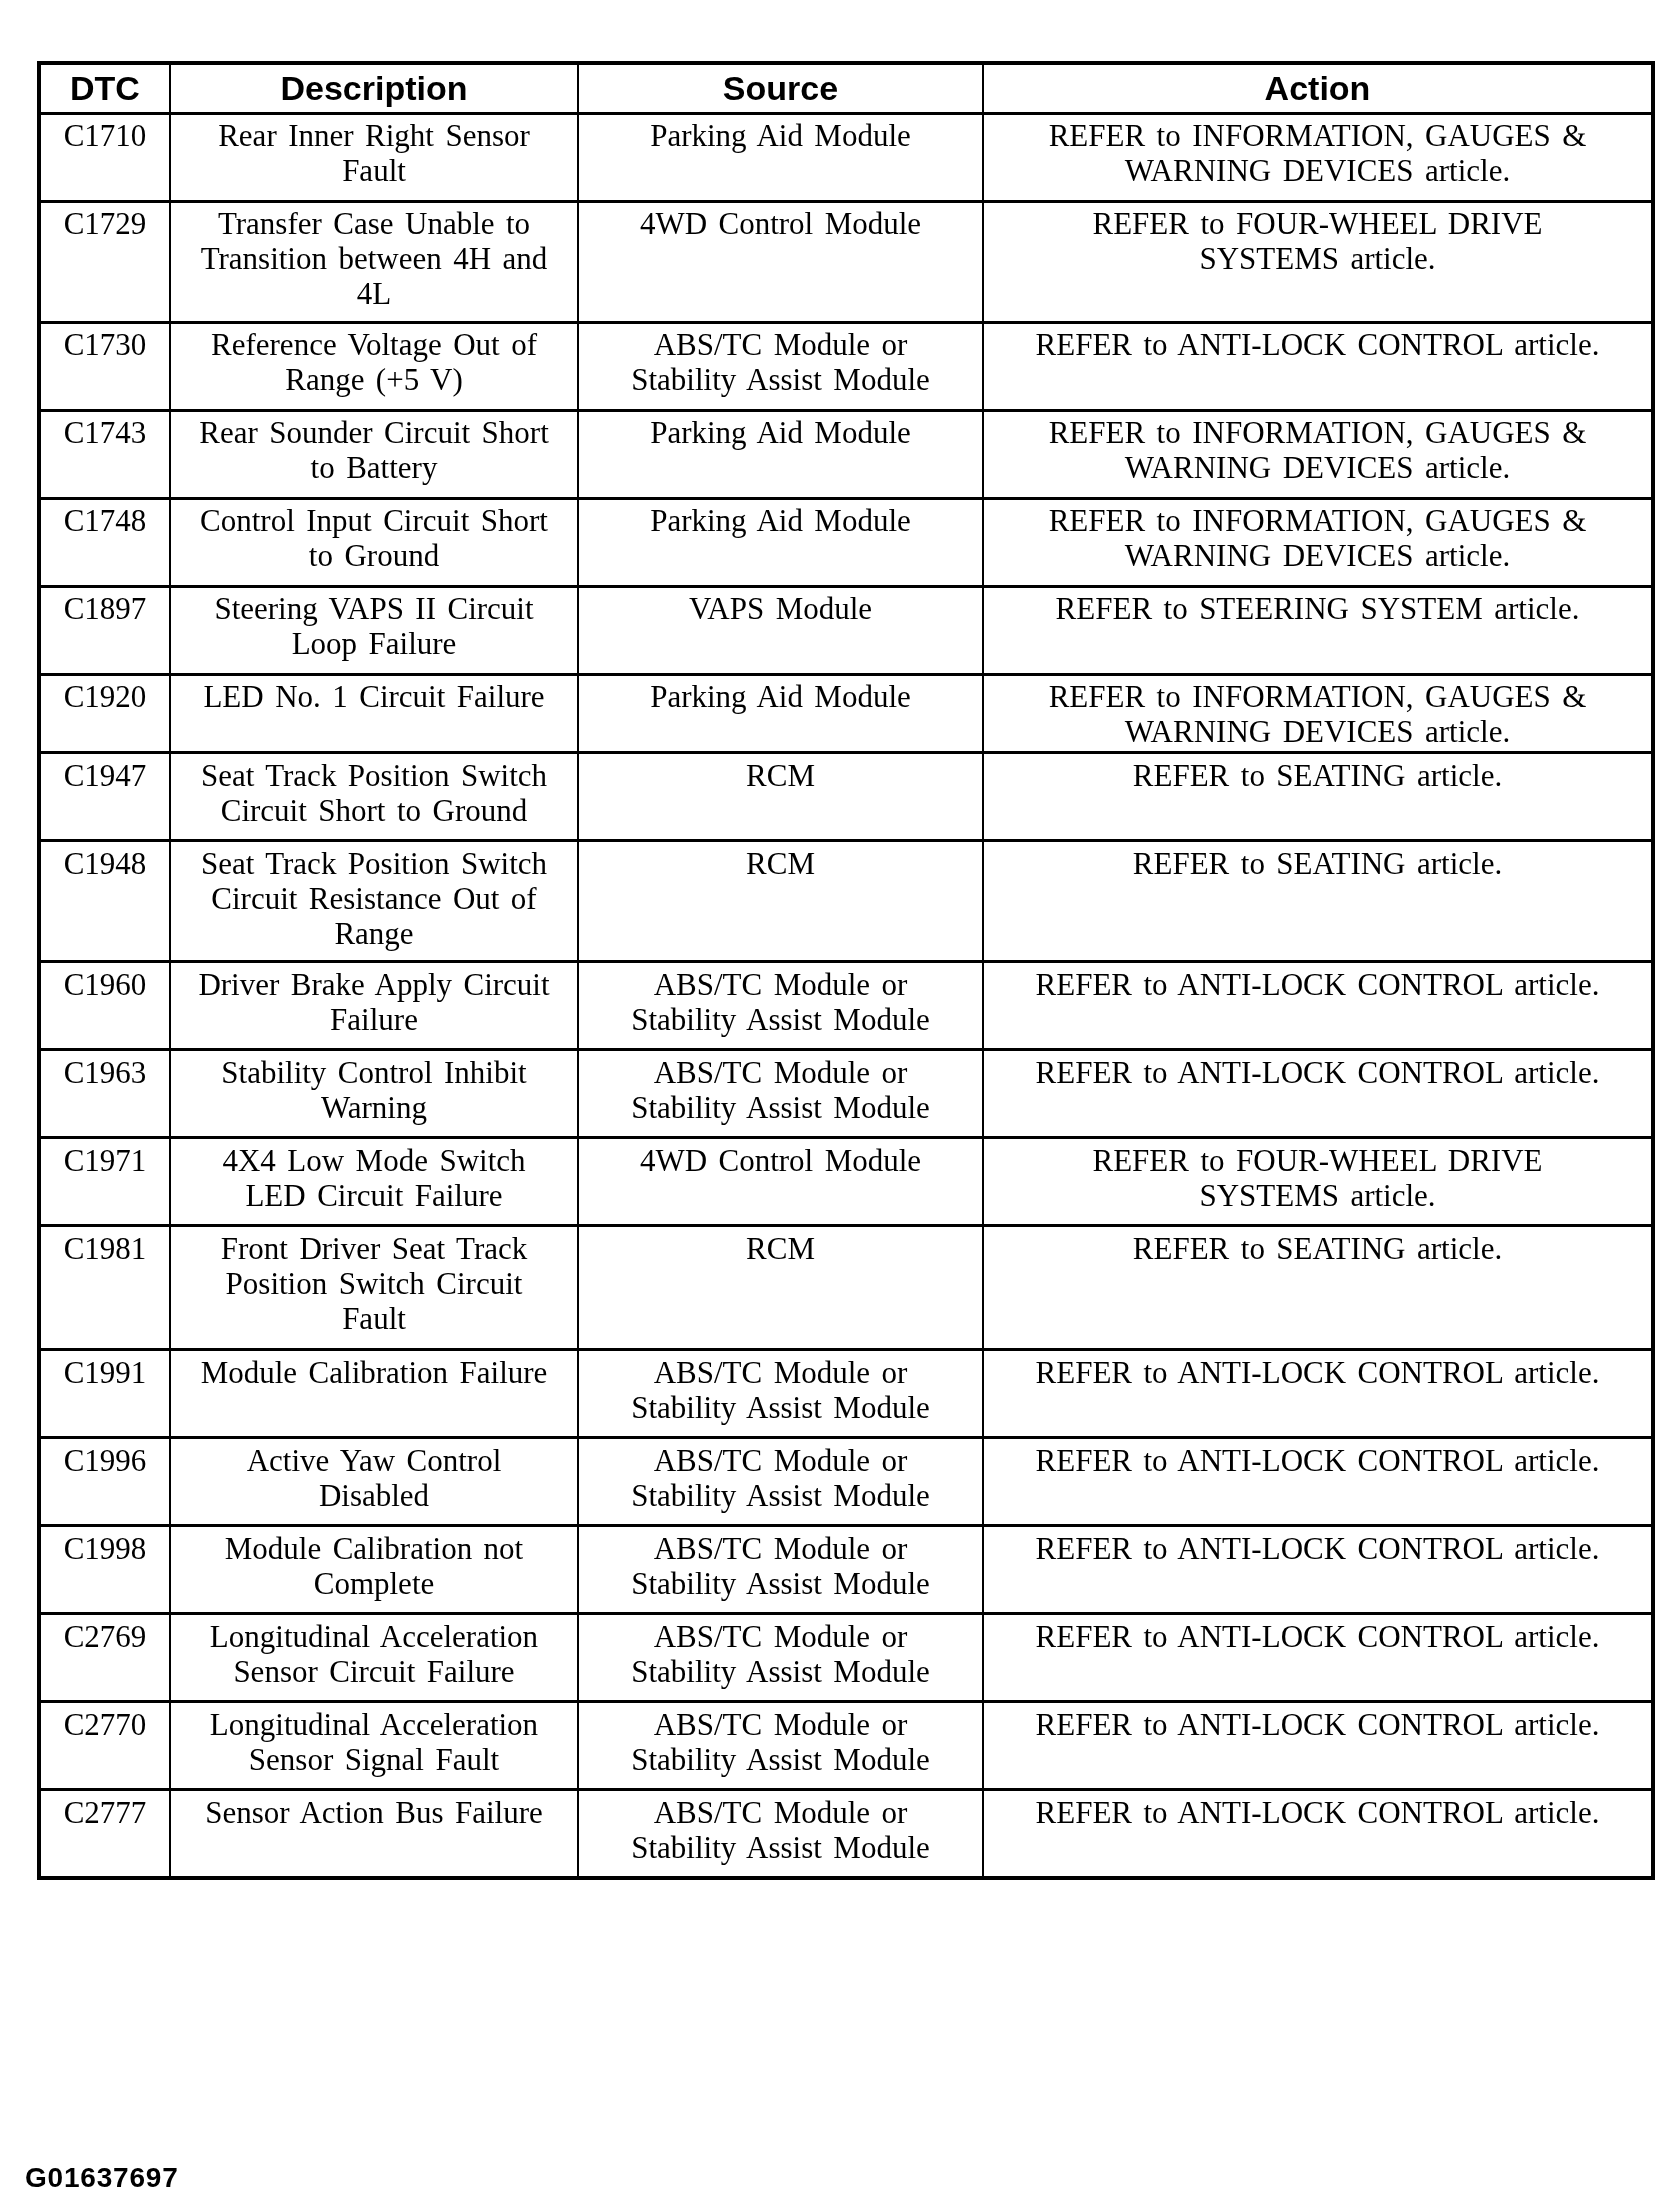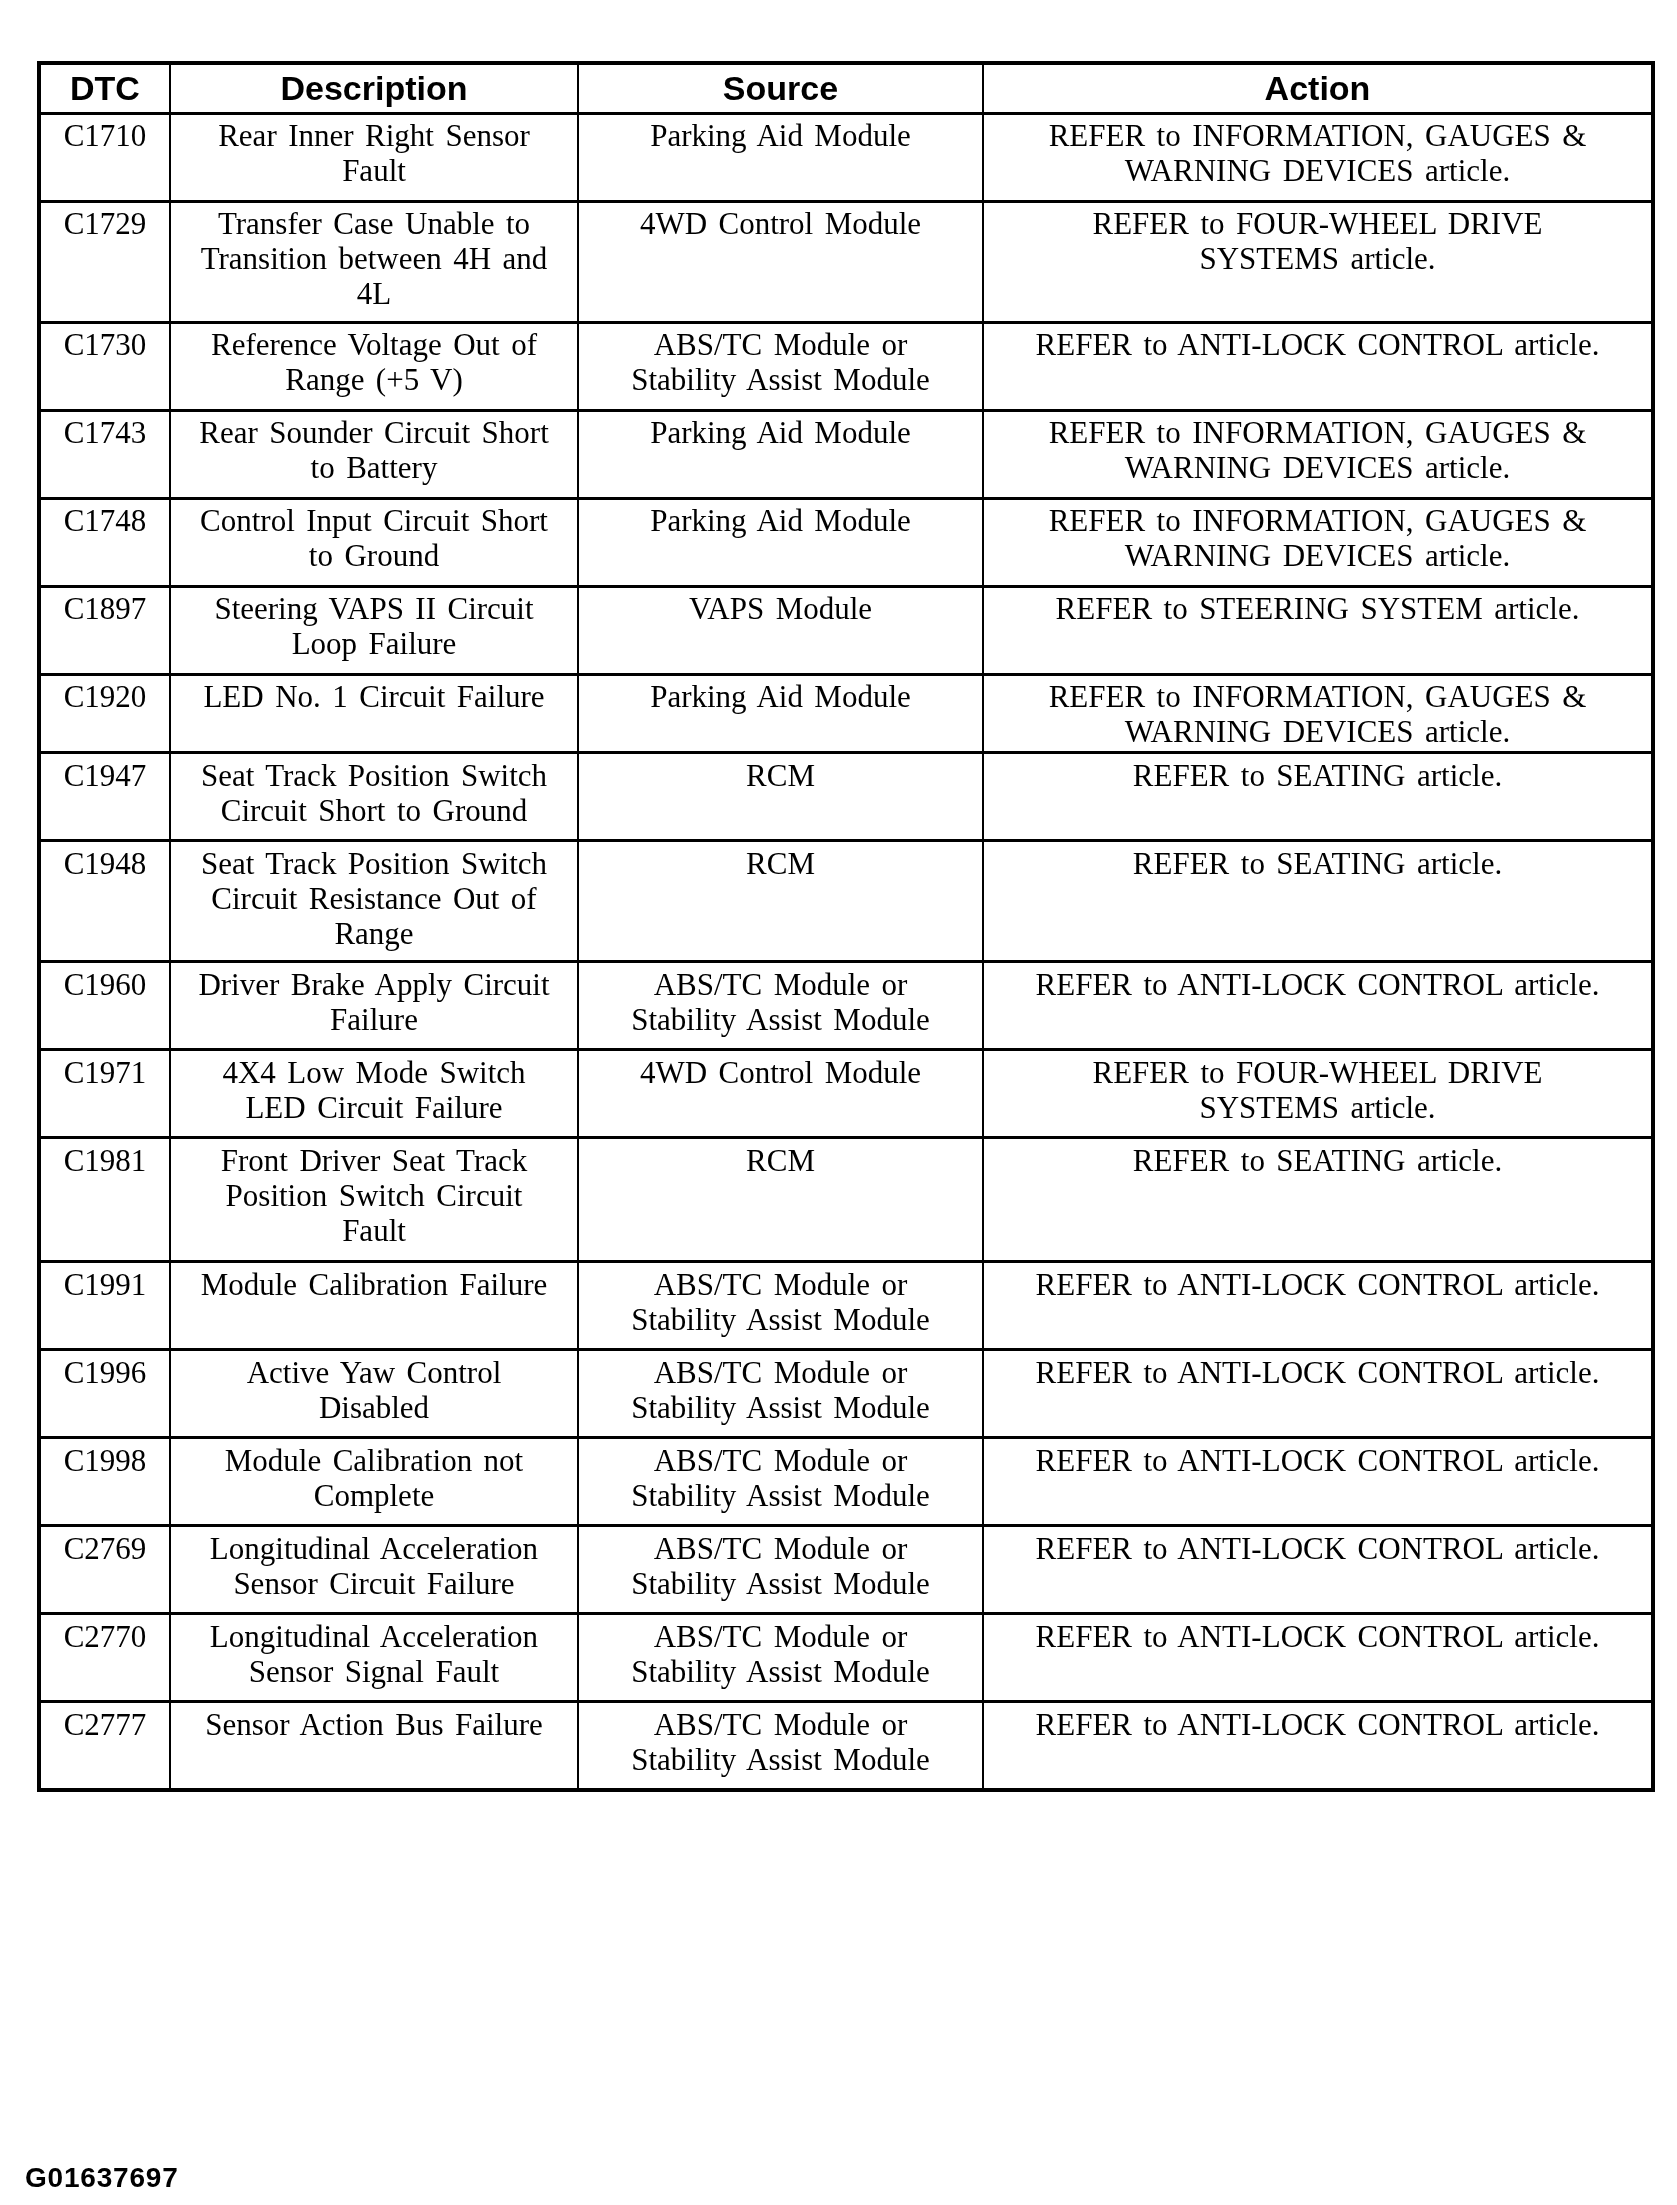--- a/index.html
+++ b/index.html
@@ -164,20 +164,28 @@
       </tr>
       <tr class="r-std">
         <td>C1960</td>
         <td>Driver Brake Apply Circuit
 Failure</td>
         <td>ABS/TC Module or
 Stability Assist Module</td>
         <td>REFER to ANTI-LOCK CONTROL article.</td>
       </tr>
       <tr class="r-std">
+        <td>C1963</td>
+        <td>Stability Control Inhibit
+Warning</td>
+        <td>ABS/TC Module or
+Stability Assist Module</td>
+        <td>REFER to ANTI-LOCK CONTROL article.</td>
+      </tr>
+      <tr class="r-std">
         <td>C1971</td>
         <td>4X4 Low Mode Switch
 LED Circuit Failure</td>
         <td>4WD Control Module</td>
         <td>REFER to FOUR-WHEEL DRIVE
 SYSTEMS article.</td>
       </tr>
       <tr class="r-tall3b">
         <td>C1981</td>
         <td>Front Driver Seat Track

